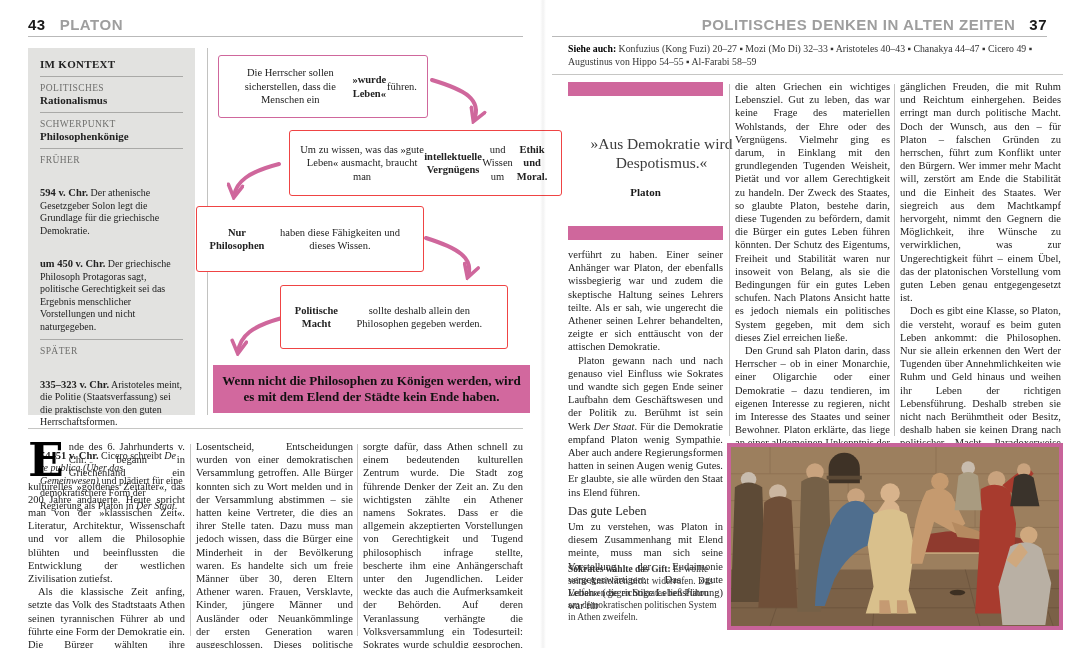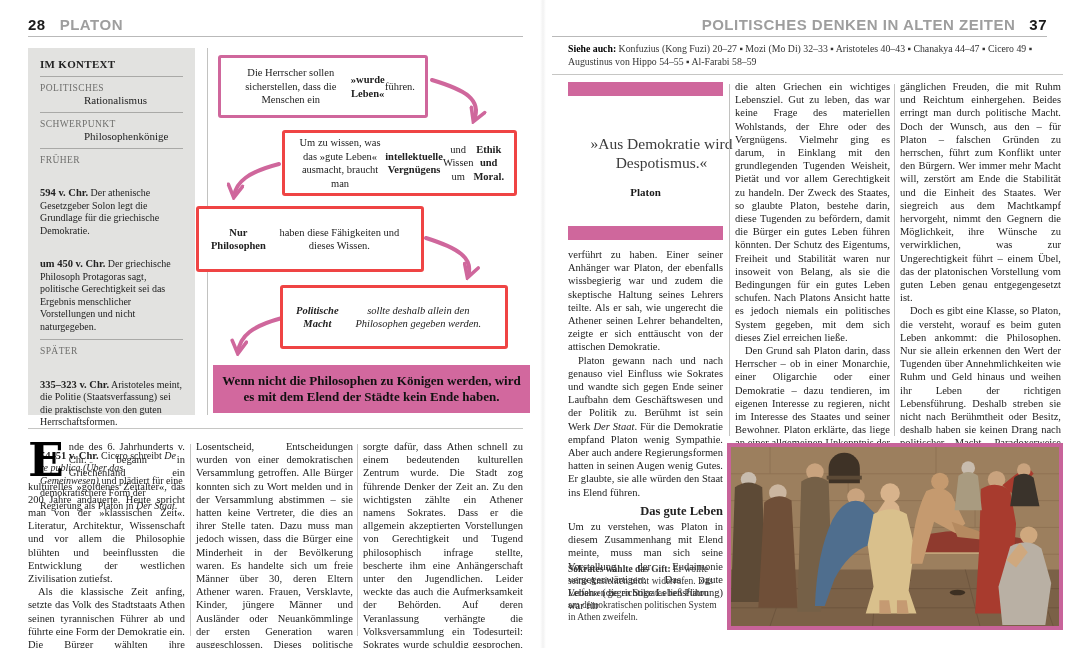--- a/index.html
+++ b/index.html
@@ -20,44 +20,44 @@
   .runhead.right { right:28px; text-align:right; }
   .runhead.right .ttl { margin:0 14px 0 0; }
   .headrule { position:absolute; height:1px; background:#b9b9b9; }
 
   
   .kontext { position:absolute; left:28px; top:48px; width:167px; height:367px;
     background:#e2e2e0; padding:10px 12px; font-size:10px; line-height:12.5px; }
   .kontext h2 { font-size:11px; letter-spacing:.3px; margin-bottom:4px; }
   .krule { height:1px; background:#a9a9a7; margin:5px 0; }
   .klabel { color:#6f6f6d; font-size:9.5px; letter-spacing:.4px; }
-  .kvalue { font-weight:normal; font-size:11px; margin-bottom:2px;margin-left:44px; }
+  .kvalue { font-weight:bold; font-size:11px; margin-bottom:2px; }
   .kentry { margin-bottom:6px;margin-top:21px; }
   .kentry b { font-size:10.5px; }
 
   
   .vline { position:absolute; width:1px; background:#c2c2c0; }
   .flow { position:absolute; left:196px; top:48px; width:334px; height:367px; }
-  .fbox { position:absolute; background:#fff; border:3px solid #ef4444; border-radius:3px;
+  .fbox { position:absolute; background:#fff; border:1px solid #ef4444; border-radius:3px;
     display:flex; align-items:center; justify-content:center; text-align:center;
     font-size:10.5px; line-height:13.5px; padding:4px 10px; }
   .fbox.pink { border-color:#cf679c; }
   .fbanner { position:absolute; background:#d2689e; color:#111; font-weight:bold;
     font-size:13px; line-height:16px; text-align:center;
     display:flex; align-items:center; justify-content:center; padding:6px 8px; }
   .arrows { position:absolute; inset:0; pointer-events:none; }
 
   
   .bodyrule { position:absolute; height:1px; background:#c6c6c4; }
   .col { position:absolute; font-size:10.5px; line-height:13.2px; text-align:justify; }
   .col p { margin:0; }
   .col p.ind { text-indent:10px; }
   .dropcap { float:left; font-weight:bold; font-size:47px; line-height:36px;
     padding:2px 5px 0 0; color:#000; font-family:"DejaVu Serif",serif; }
-  .subhead { font-weight:bold; font-size:12.5px; margin:6px 0 2px 0; text-align:right; }
+  .subhead { font-weight:normal; font-size:12.5px; margin:6px 0 2px 0; text-align:left; }
 
   
   .seealso { position:absolute; left:568px; top:42px; width:495px;
     font-size:9.8px; line-height:13px; color:#333; text-align:left; }
   .seealso b { color:#000; }
 
   
   .quoteblock { position:absolute; left:568px; top:82px; width:155px; height:158px; }
   .qbar { position:absolute; left:0; width:155px; height:14px; background:#cf679c; }
   .qbar.top { top:0; } .qbar.bot { bottom:0; }
@@ -74,21 +74,21 @@
   .painting { position:absolute; left:727px; top:443px; width:336px; height:187px;
     border:4px solid #c8639a; background:#9c7f5e; }
   .painting svg { display:block; width:100%; height:100%; }
 </style>
 </head>
 <body>
 
 <div class="spread">
 
   <div class="runhead" style="left:28px;">
-    <span class="num">28</span><span class="ttl">PLATON</span>
+    <span class="num">43</span><span class="ttl">PLATON</span>
   </div>
   <div class="headrule" style="left:28px; top:36px; width:495px;"></div>
 
   <aside class="kontext">
     <h2>IM KONTEXT</h2>
     <div class="krule"></div>
     <div class="klabel">POLITISCHES</div>
     <div class="kvalue">Rationalismus</div>
     <div class="krule"></div>
     <div class="klabel">SCHWERPUNKT</div>
@@ -113,23 +113,23 @@
         </marker>
       </defs>
       <g fill="none" stroke="#cf679c" stroke-width="4" stroke-linecap="round">
         <path d="M 236 32 C 270 42 286 52 278 72" marker-end="url(#ah)"></path>
         <path d="M 83 116 C 52 124 40 134 38 148" marker-end="url(#ah)"></path>
         <path d="M 230 190 C 262 200 278 210 272 228" marker-end="url(#ah)"></path>
         <path d="M 86 270 C 56 278 44 288 42 304" marker-end="url(#ah)"></path>
       </g>
     </svg>
     <div class="fbox pink" style="left:22px; top:7px; width:210px; height:63px;">Die Herrscher sollen sicherstellen, dass die Menschen ein <b>»wurde Leben«</b> führen.</div>
-    <div class="fbox" style="left:86px; top:82px; width:235px; height:66px;">Um zu wissen, was das »gute Leben« ausmacht, braucht man <b>intellektuelle Vergnügens</b> und Wissen um <b>Ethik und Moral.</b></div>
+    <div class="fbox" style="left:93px; top:82px; width:273px; height:66px;">Um zu wissen, was das »gute Leben« ausmacht, braucht man <b>intellektuelle Vergnügens</b> und Wissen um <b>Ethik und Moral.</b></div>
     <div class="fbox" style="left:0px; top:158px; width:228px; height:66px;"><b>Nur Philosophen</b> haben diese Fähigkeiten und dieses Wissen.</div>
-    <div class="fbox" style="left:84px; top:237px; width:228px; height:64px;font-style:italic;"><b>Politische Macht</b> sollte deshalb allein den Philosophen gegeben werden.</div>
+    <div class="fbox" style="left:84px; top:237px; width:228px; height:64px;"><b>Politische Macht</b> sollte deshalb allein den Philosophen gegeben werden.</div>
     <div class="fbanner" style="left:17px; top:317px; width:317px; height:48px;">Wenn nicht die Philosophen zu Königen werden, wird es mit dem Elend der Städte kein Ende haben.</div>
   </div>
 
   <div class="bodyrule" style="left:28px; top:428px; width:495px;"></div>
 
   <div class="col" style="left:28px; top:440px; width:157px; height:200px;">
     <p><span class="dropcap">E</span><span>nde des 6. Jahrhunderts v. Chr. begann in Griechenland ein kulturelles »goldenes Zeitalter«, das 200 Jahre andauerte. Heute spricht man von der »klassischen Zeit«. Literatur, Architektur, Wissenschaft und vor allem die Philosophie blühten und beeinflussten die Entwicklung der westlichen Zivilisation zutiefst.</span></p>
     <p class="ind">Als die klassische Zeit anfing, setzte das Volk des Stadtstaats Athen seinen tyrannischen Führer ab und führte eine Form der Demokratie ein. Die Bürger wählten ihre Regierungsvertreter per</p>
   </div>
   <div class="vline" style="left:190px; top:444px; height:192px;"></div>

